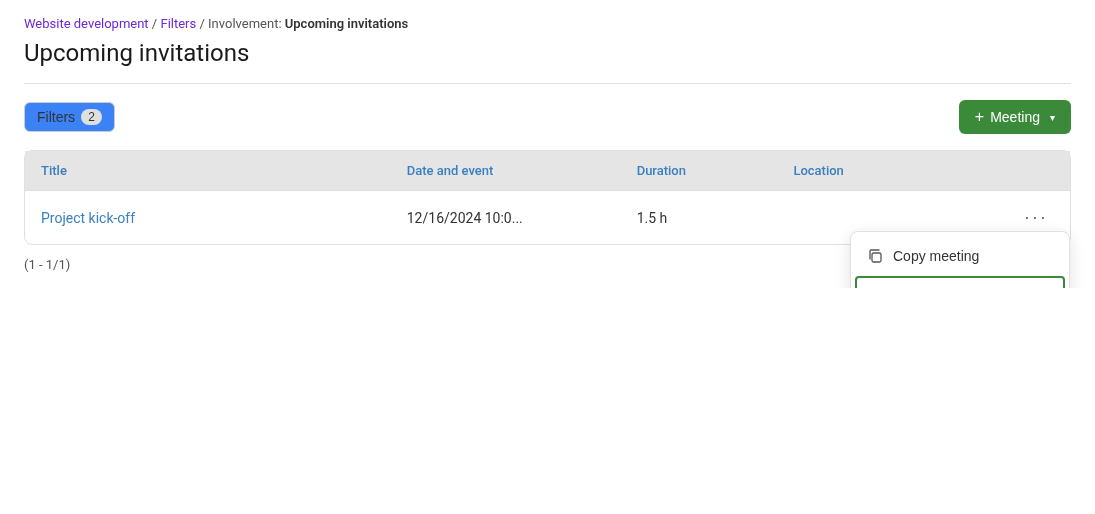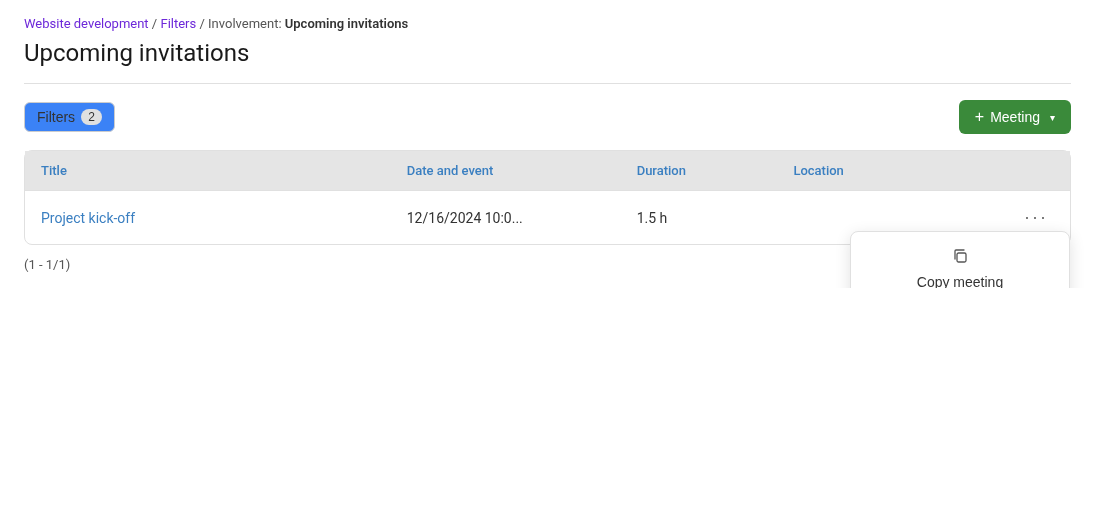--- a/index.html
+++ b/index.html
@@ -175,21 +175,20 @@
       align-items: center;
       gap: 10px;
       padding: 10px 16px;
       font-size: 14px;
       color: #333;
       cursor: pointer;
       background: none;
       border: none;
       width: 100%;
       text-align: left;
-      flex-direction: column;
     }
 
     .dropdown-item.highlighted {
       border: 2px solid #3a8a3a;
       border-radius: 4px;
       margin: 2px 4px;
       padding: 8px 12px;
       width: calc(100% - 8px);
     }
 

